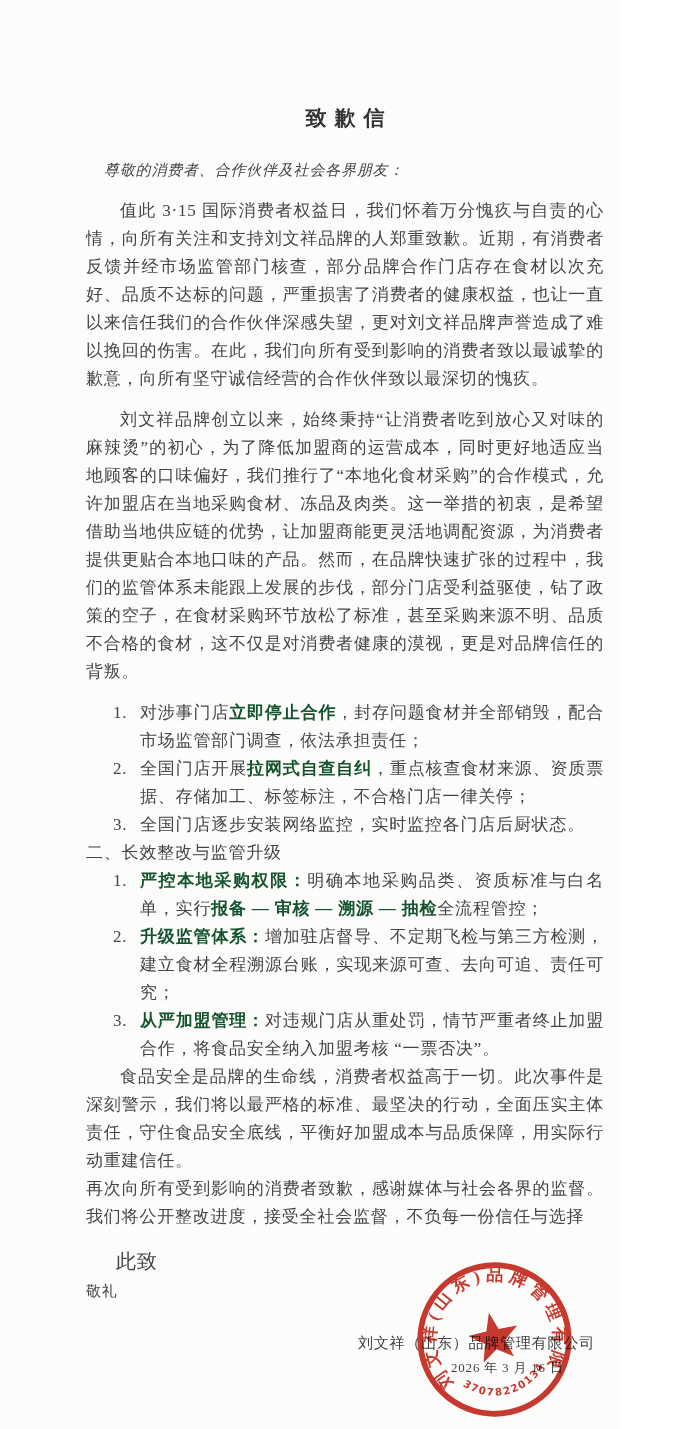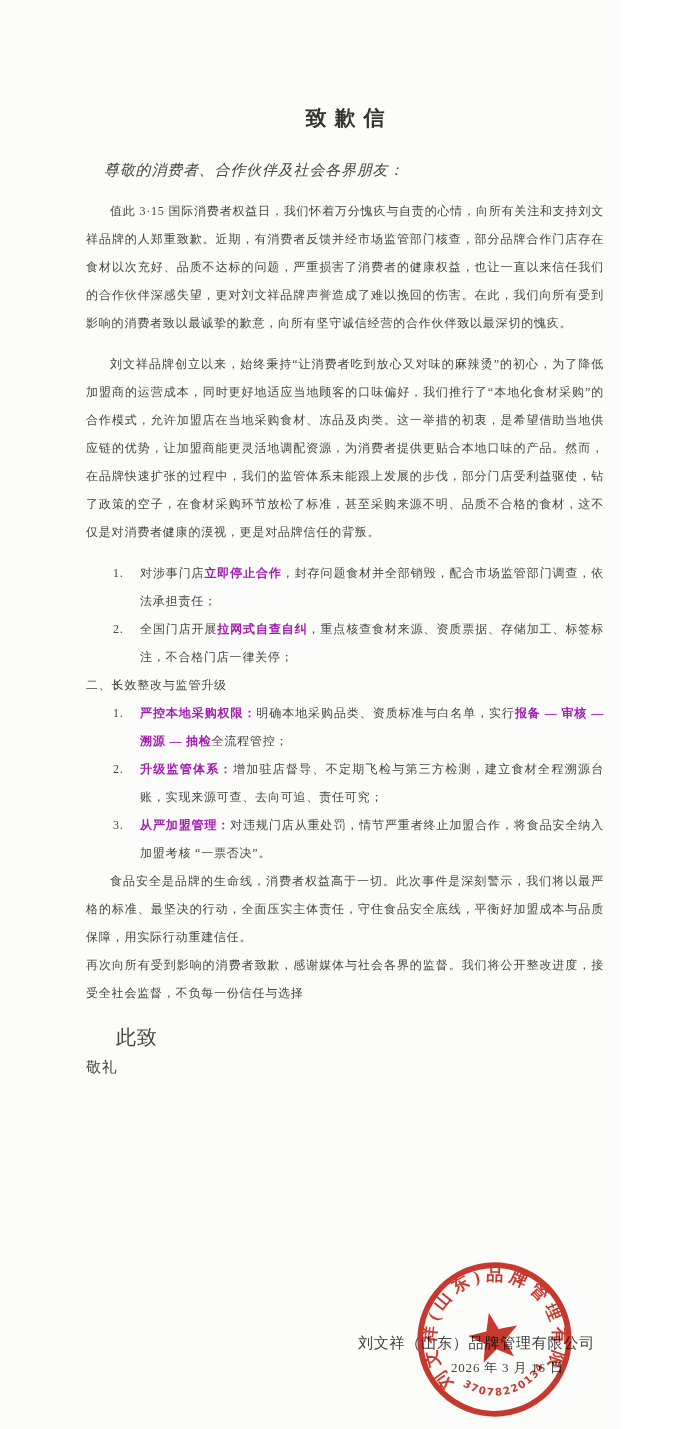--- a/index.html
+++ b/index.html
@@ -10,28 +10,28 @@
     color:#454545;
   }
   .content{position:absolute;left:86px;top:104px;width:518px;}
   .title{
     margin:0 0 24px 0;text-align:center;font-size:21px;font-weight:bold;
     letter-spacing:8px;color:#333333;text-indent:8px;
   }
   .salutation{
     margin:0;padding-left:18px;font-size:15px;line-height:28px;letter-spacing:0.8px;font-style:italic;
   }
-  .blk{font-size:12px;line-height:28px;letter-spacing:0.8px;text-align:justify;}
+  .blk{font-size:17px;line-height:28px;letter-spacing:0.8px;text-align:justify;}
   .p{margin:13px 0;}
   .p.ind{text-indent:2em;}
   .p.tight{margin:0;}
   .h{margin:0;}
   .li{position:relative;padding-left:54px;margin:0;}
   .li .num{position:absolute;left:27px;top:0;}
-  .b{font-weight:bold;color:#a21caf;}
+  .b{font-weight:bold;color:#14532d;}
   .cizhi{margin:16px 0 0 0;padding-left:30px;font-size:20px;line-height:28px;letter-spacing:0.8px;}
   .jingli{margin:2px 0 4px 0;font-size:15px;line-height:28px;letter-spacing:0.8px;}
   .sig-company{position:absolute;left:358px;top:1334px;margin:0;font-size:15px;letter-spacing:0.8px;color:#424242;}
   .sig-date{position:absolute;left:451px;top:1359px;margin:0;font-size:13px;letter-spacing:0.8px;color:#424242;}
   .stamp{
     position:absolute;left:412px;top:1257px;width:165px;height:165px;
     transform:rotate(-12deg);
     mix-blend-mode:multiply;opacity:0.92;
   }
 </style>
@@ -42,21 +42,21 @@
 
   <div class="content">
     <h1 class="title">致歉信</h1>
     <p class="salutation">尊敬的消费者、合作伙伴及社会各界朋友：</p>
 
     <div id="letter-body">
         <div class="blk p ind"><span>值此 3·15 国际消费者权益日，我们怀着万分愧疚与自责的心情，向所有关注和支持刘文祥品牌的人郑重致歉。近期，有消费者反馈并经市场监管部门核查，部分品牌合作门店存在食材以次充好、品质不达标的问题，严重损害了消费者的健康权益，也让一直以来信任我们的合作伙伴深感失望，更对刘文祥品牌声誉造成了难以挽回的伤害。在此，我们向所有受到影响的消费者致以最诚挚的歉意，向所有坚守诚信经营的合作伙伴致以最深切的愧疚。</span></div>
         <div class="blk p ind"><span>刘文祥品牌创立以来，始终秉持“让消费者吃到放心又对味的麻辣烫”的初心，为了降低加盟商的运营成本，同时更好地适应当地顾客的口味偏好，我们推行了“本地化食材采购”的合作模式，允许加盟店在当地采购食材、冻品及肉类。这一举措的初衷，是希望借助当地供应链的优势，让加盟商能更灵活地调配资源，为消费者提供更贴合本地口味的产品。然而，在品牌快速扩张的过程中，我们的监管体系未能跟上发展的步伐，部分门店受利益驱使，钻了政策的空子，在食材采购环节放松了标准，甚至采购来源不明、品质不合格的食材，这不仅是对消费者健康的漠视，更是对品牌信任的背叛。</span></div>
         <div class="blk li"><span class="num">1.</span><span>对涉事门店</span><span class="b">立即停止合作</span><span>，封存问题食材并全部销毁，配合市场监管部门调查，依法承担责任；</span></div>
         <div class="blk li"><span class="num">2.</span><span>全国门店开展</span><span class="b">拉网式自查自纠</span><span>，重点核查食材来源、资质票据、存储加工、标签标注，不合格门店一律关停；</span></div>
-        <div class="blk li"><span class="num">3.</span></div>
+        <div class="blk li"><span class="num">3.</span><span>全国门店逐步安装网络监控，实时监控各门店后厨状态。</span></div>
         <div class="blk h"><span>二、长效整改与监管升级</span></div>
         <div class="blk li"><span class="num">1.</span><span class="b">严控本地采购权限：</span><span>明确本地采购品类、资质标准与白名单，实行</span><span class="b">报备 — 审核 — 溯源 — 抽检</span><span>全流程管控；</span></div>
         <div class="blk li"><span class="num">2.</span><span class="b">升级监管体系：</span><span>增加驻店督导、不定期飞检与第三方检测，建立食材全程溯源台账，实现来源可查、去向可追、责任可究；</span></div>
         <div class="blk li"><span class="num">3.</span><span class="b">从严加盟管理：</span><span>对违规门店从重处罚，情节严重者终止加盟合作，将食品安全纳入加盟考核 “一票否决”。</span></div>
         <div class="blk p ind tight"><span>食品安全是品牌的生命线，消费者权益高于一切。此次事件是深刻警示，我们将以最严格的标准、最坚决的行动，全面压实主体责任，守住食品安全底线，平衡好加盟成本与品质保障，用实际行动重建信任。</span></div>
         <div class="blk p tight"><span>再次向所有受到影响的消费者致歉，感谢媒体与社会各界的监督。我们将公开整改进度，接受全社会监督，不负每一份信任与选择</span></div>
       </div>
 
     <p class="cizhi">此致</p>
     <p class="jingli">敬礼</p>

